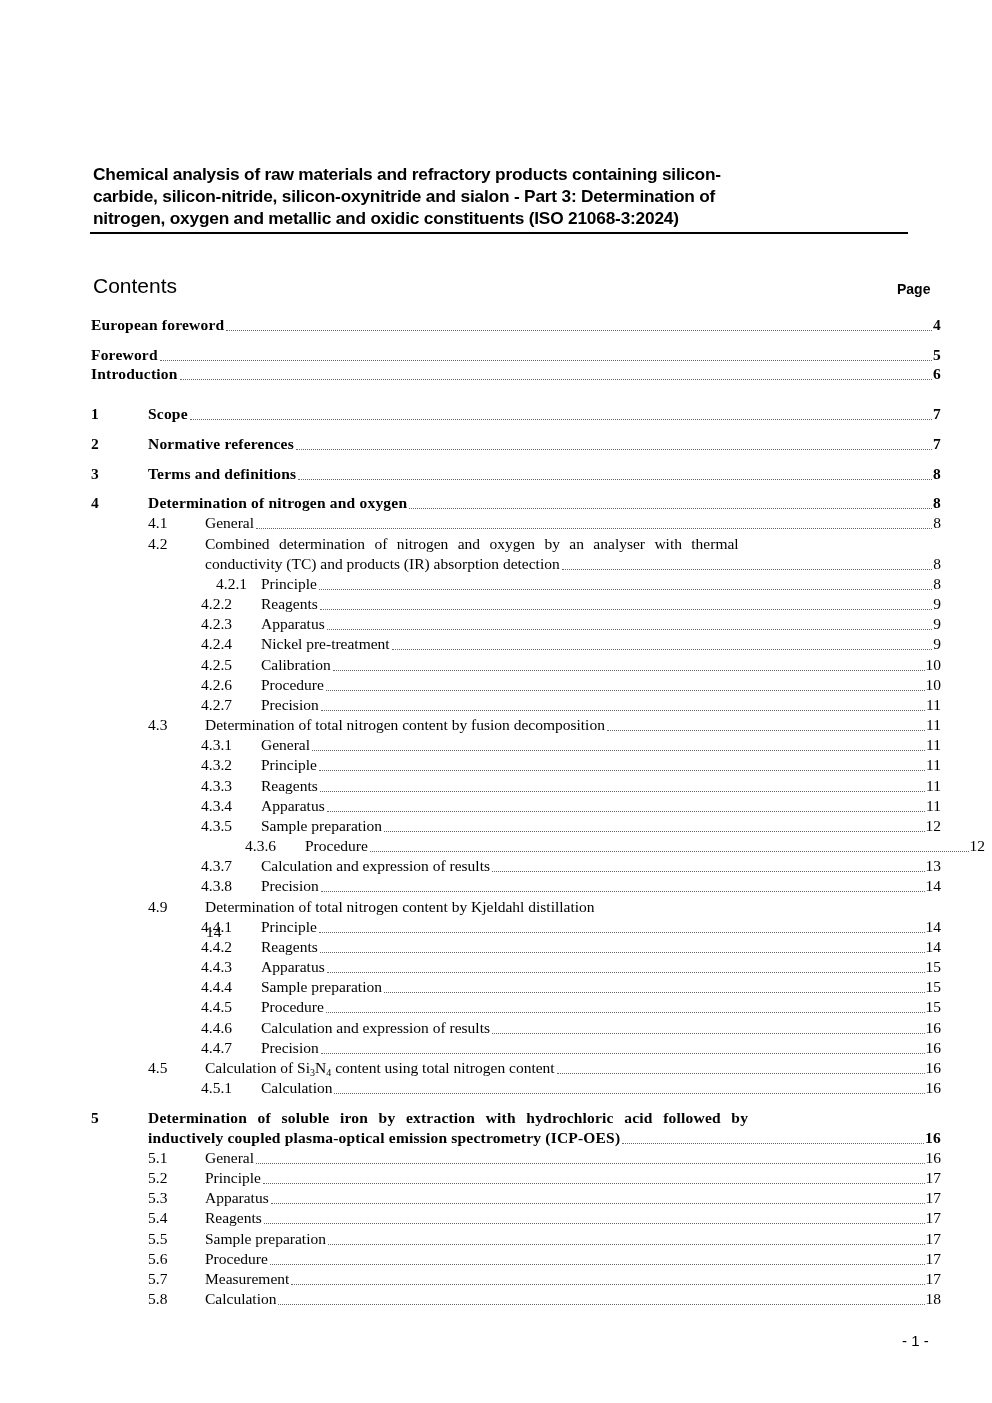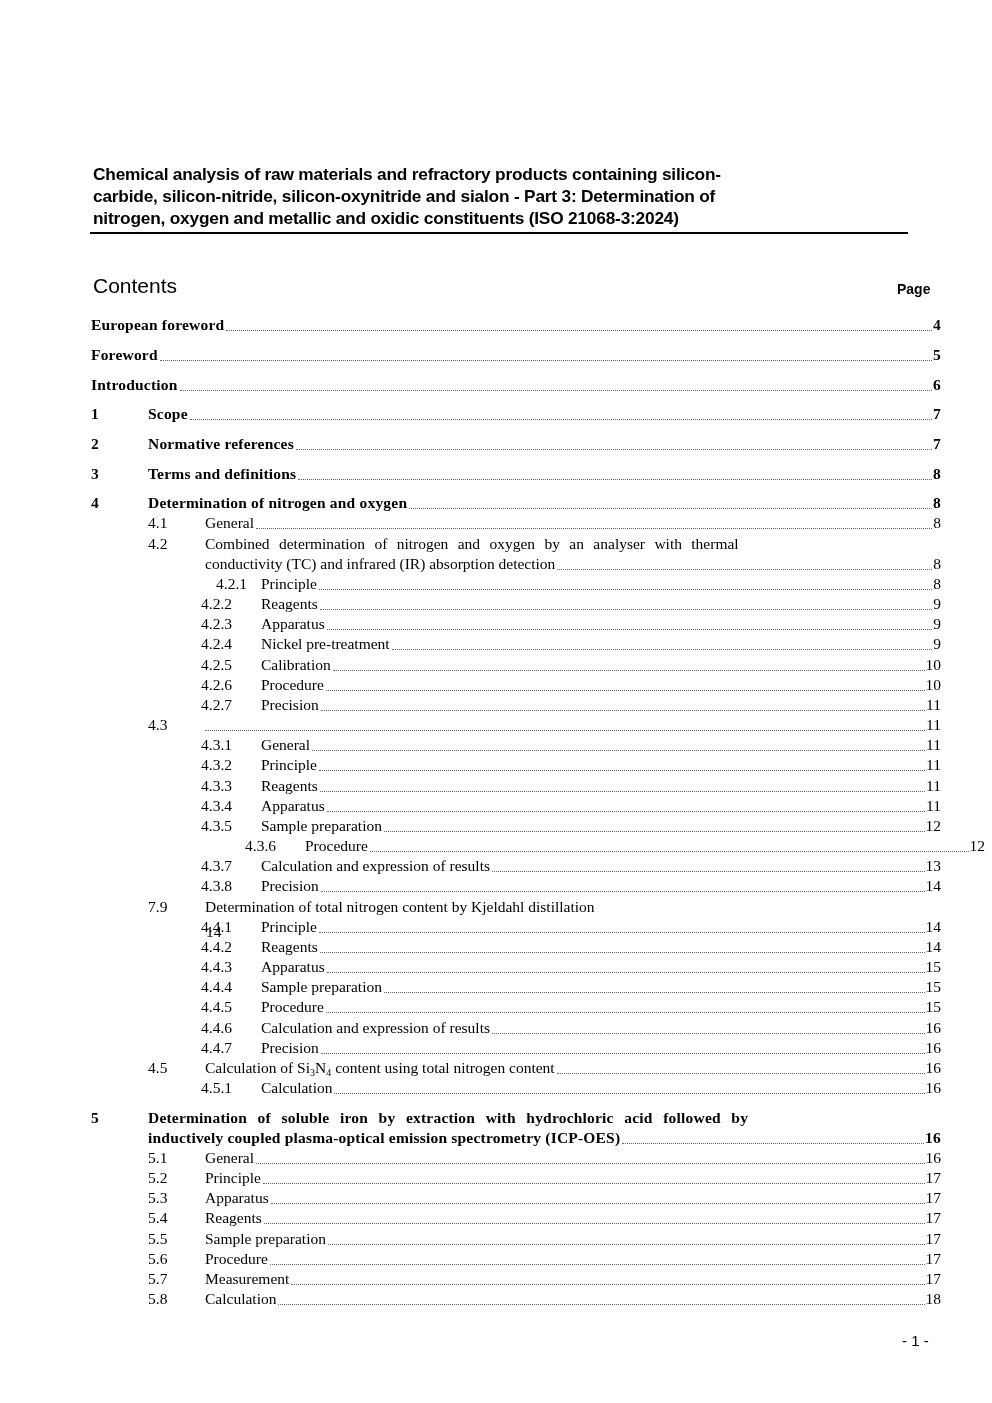--- a/index.html
+++ b/index.html
@@ -47,21 +47,21 @@
           <span class="pg">4</span>
         </div>
       </div>
       <div class="row bold" style="top: 345px;">
         <div class="text-wrap" style="left: 91px; width: 850px;">
           <span class="title">Foreword</span>
           <span class="leader"></span>
           <span class="pg">5</span>
         </div>
       </div>
-      <div class="row bold" style="top: 375px;">
+      <div class="row bold" style="top: 364px;">
         <div class="text-wrap" style="left: 91px; width: 850px;">
           <span class="title">Introduction</span>
           <span class="leader"></span>
           <span class="pg">6</span>
         </div>
       </div>
       <div class="row bold" style="top: 404px;">
         <span class="num" style="left: 91px;">1</span>
         <div class="text-wrap" style="left: 148px; width: 793px;">
           <span class="title">Scope</span>
@@ -98,21 +98,21 @@
         <div class="text-wrap" style="left: 205px; width: 736px;">
           <span class="title">General</span>
           <span class="leader"></span>
           <span class="pg">8</span>
         </div>
       </div>
       <div class="row" style="top: 554px;">
         <span class="num" style="left: 148px; top: -20px;">4.2</span>
         <span class="line1" style="position: absolute; left: 205px; top: -20px; width: 680px; white-space: nowrap; word-spacing: 5.5px;">Combined determination of nitrogen and oxygen by an analyser with thermal</span>
         <div class="text-wrap" style="left: 205px; width: 736px;">
-          <span class="title">conductivity (TC) and infrared (IR) absorption detection</span>
+          <span class="title">conductivity (TC) and products (IR) absorption detection</span>
           <span class="leader"></span>
           <span class="pg">8</span>
         </div>
       </div>
       <div class="row" style="top: 574px;">
         <span class="num" style="left: 216px;">4.2.1</span>
         <div class="text-wrap" style="left: 261px; width: 680px;">
           <span class="title">Principle</span>
           <span class="leader"></span>
           <span class="pg">8</span>
@@ -162,20 +162,21 @@
         <span class="num" style="left: 201px;">4.2.7</span>
         <div class="text-wrap" style="left: 261px; width: 680px;">
           <span class="title">Precision</span>
           <span class="leader"></span>
           <span class="pg">11</span>
         </div>
       </div>
       <div class="row" style="top: 715px;">
         <span class="num" style="left: 148px;">4.3</span>
         <div class="text-wrap" style="left: 205px; width: 736px;">
+          <span class="title">Determination of total nitrogen content by fusion decomposition</span>
           <span class="leader"></span>
           <span class="pg">11</span>
         </div>
       </div>
       <div class="row" style="top: 735px;">
         <span class="num" style="left: 201px;">4.3.1</span>
         <div class="text-wrap" style="left: 261px; width: 680px;">
           <span class="title">General</span>
           <span class="leader"></span>
           <span class="pg">11</span>
@@ -231,21 +232,21 @@
       </div>
       <div class="row" style="top: 876px;">
         <span class="num" style="left: 201px;">4.3.8</span>
         <div class="text-wrap" style="left: 261px; width: 680px;">
           <span class="title">Precision</span>
           <span class="leader"></span>
           <span class="pg">14</span>
         </div>
       </div>
       <div class="row" style="top: 897px;">
-        <span class="num" style="left: 148px;">7.9</span>
+        <span class="num" style="left: 148px;">4.9</span>
         <div class="text-wrap" style="left: 205px; width: 736px; flex-direction: column;">
           <span class="title">Determination of total nitrogen content by Kjeldahl distillation</span>
           <span class="leader"></span>
           <span class="pg">14</span>
         </div>
       </div>
       <div class="row" style="top: 917px;">
         <span class="num" style="left: 201px;">4.4.1</span>
         <div class="text-wrap" style="left: 261px; width: 680px;">
           <span class="title">Principle</span>

